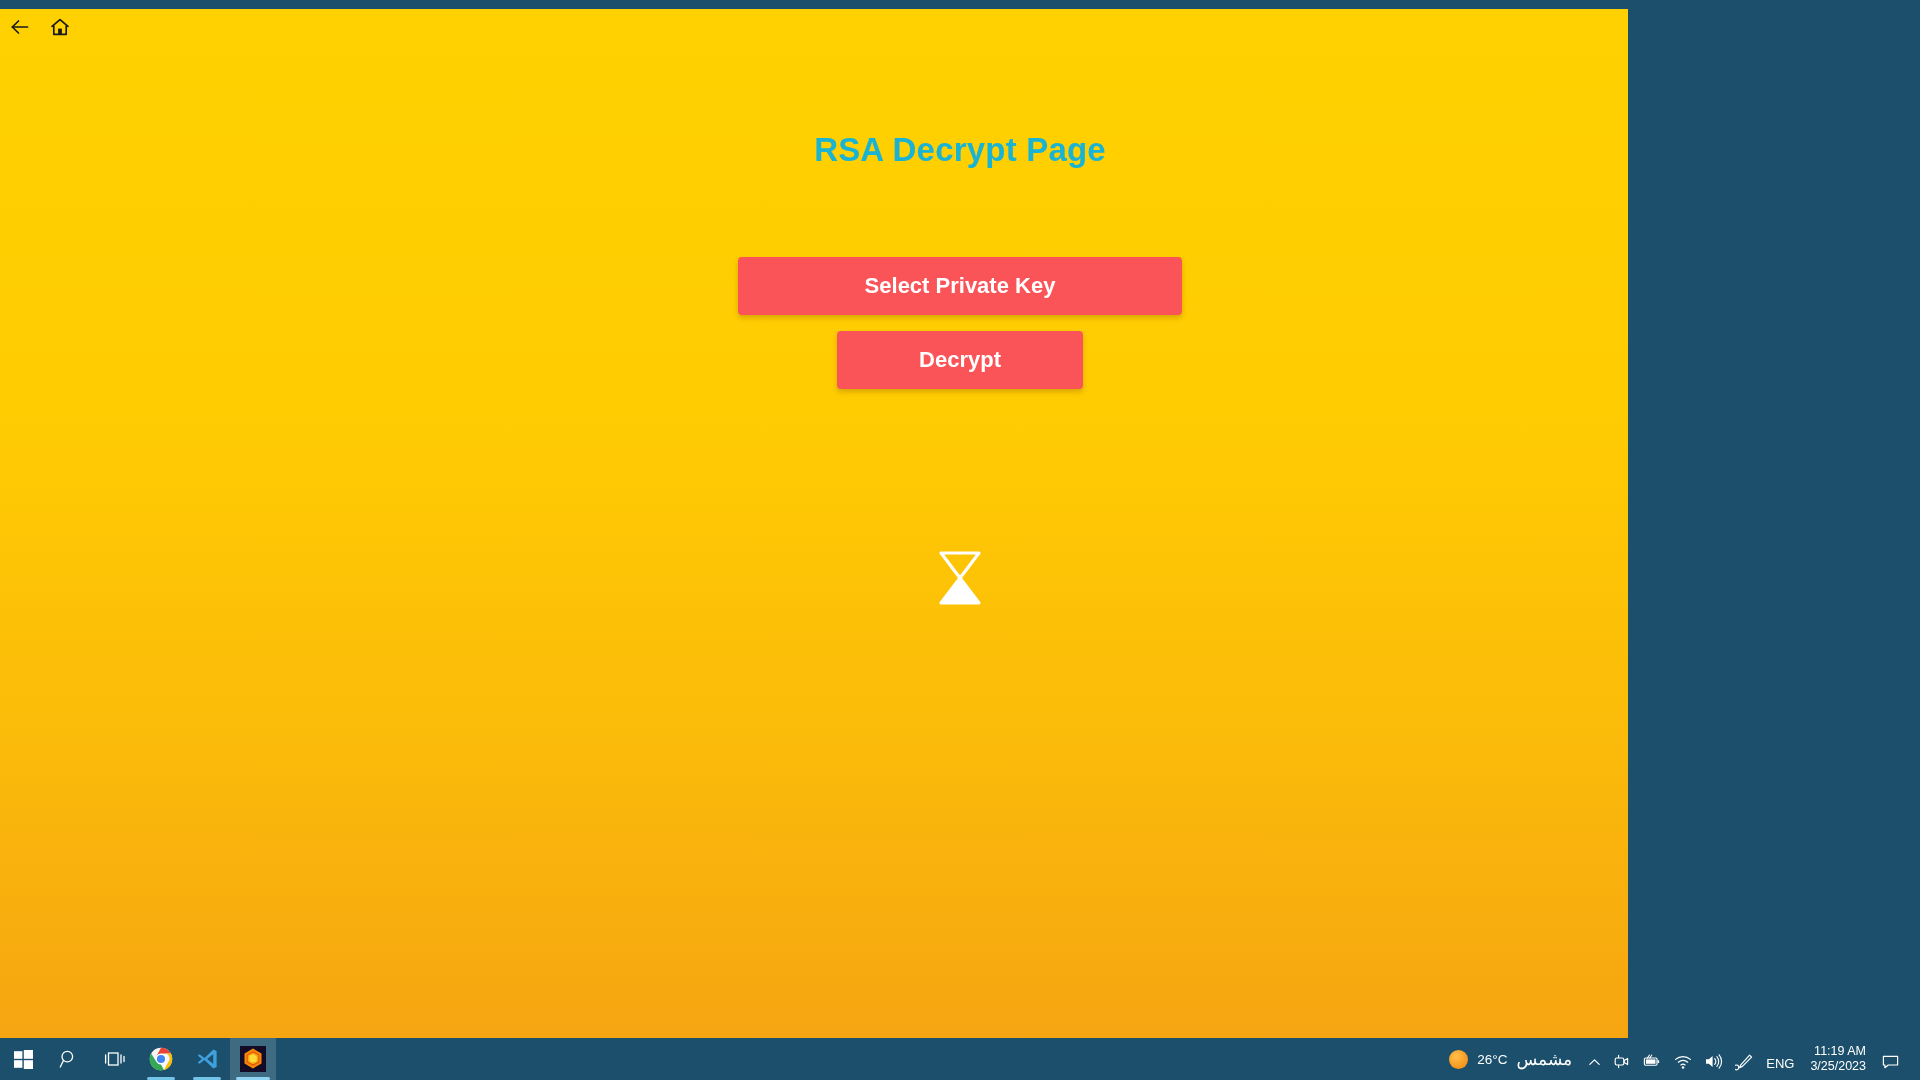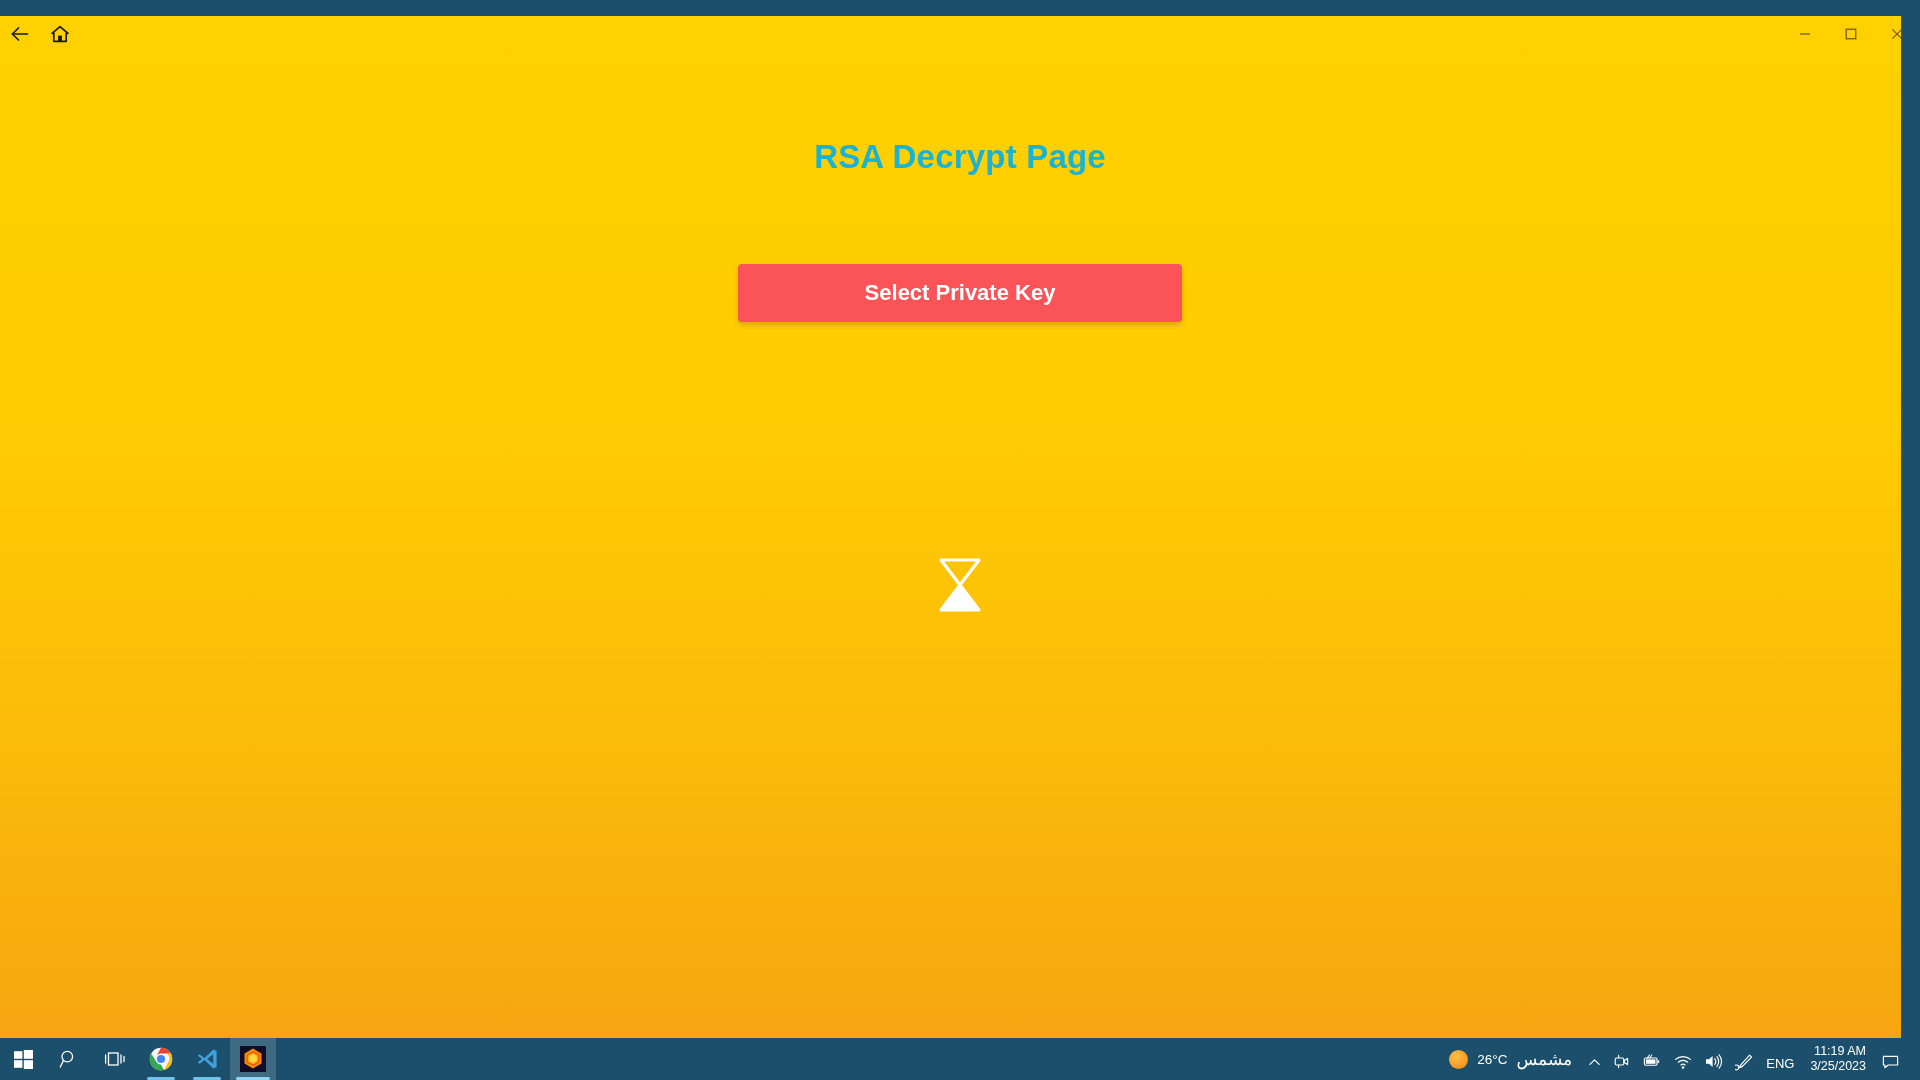--- a/index.html
+++ b/index.html
@@ -4,21 +4,21 @@
 <style>
   * { margin:0; padding:0; box-sizing:border-box; }
   html, body {
     width:1920px; height:1080px; overflow:hidden;
     font-family:"Liberation Sans", sans-serif;
   }
   body { background:#1b4f6b; }
 
   
   #app-window {
-    position:absolute; left:0; top:16px; width:1901px; height:1060px;
+    position:absolute; left:0; top:9px; width:1628px; height:1060px;
     background:linear-gradient(180deg,#ffd100 0%, #ffcc02 38%, #fbba0a 70%, #f5a312 100%);
     overflow:hidden;
   }
 
   
   #title-bar {
     position:absolute; left:0; top:0; width:1920px; height:36px;
     display:flex; align-items:center; justify-content:space-between;
   }
   .nav-group { display:flex; align-items:center; }
@@ -161,20 +161,21 @@
           </svg>
         </span>
       </div>
     </div>
   </div>
 
   <div id="page-title">RSA Decrypt Page</div>
 
   <div id="button-stack">
     <button class="action-button wide">Select Private Key</button>
+    <button class="action-button narrow">Decrypt</button>
   </div>
 
   <div id="status-indicator">
     <span>
       <svg width="46" height="58" viewBox="0 0 46 58">
 
         <path d="M4 4 H42 L23 29 Z" fill="none" stroke="#ffffff" stroke-width="3.2" stroke-linejoin="round"></path>
 
         <path d="M23 29 L42 54 H4 Z" fill="#ffffff" stroke="#ffffff" stroke-width="3.2" stroke-linejoin="round"></path>
       </svg>

